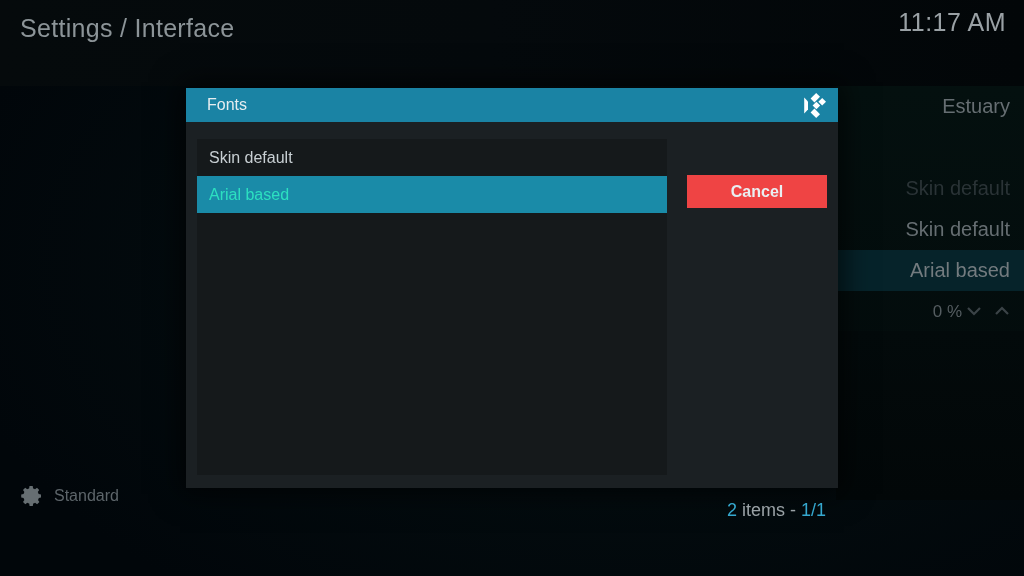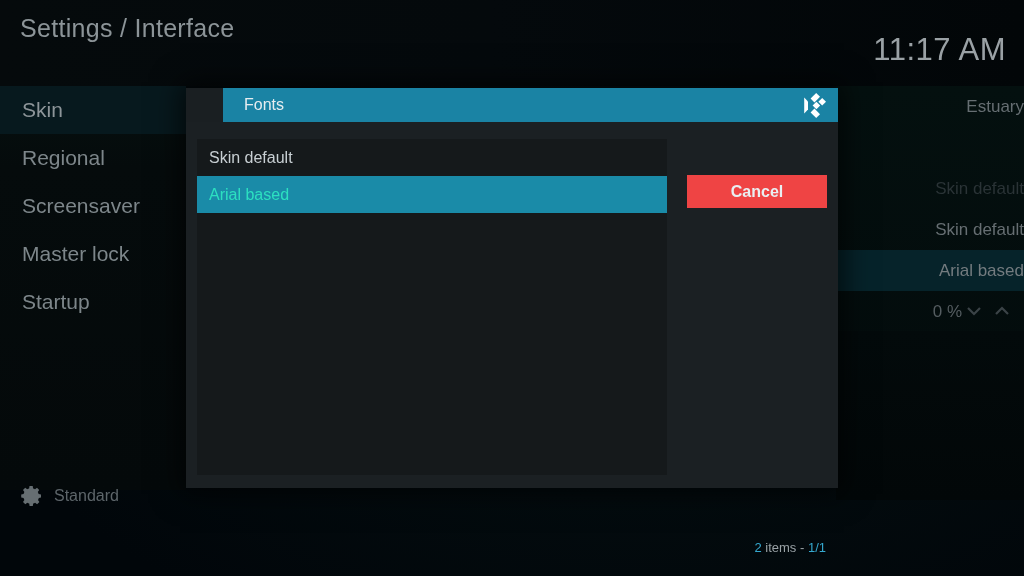--- a/index.html
+++ b/index.html
@@ -23,23 +23,22 @@
     background:linear-gradient(90deg,#050a0c 0%,#04090c 48%,#020608 100%);
     padding-left:12px;
   }
   .breadcrumb {
     position:absolute; left:20px; top:14px;
     font-size:25px; color:#8c9498; letter-spacing:.3px;
     white-space:nowrap;
   }
   .clock {
     position:absolute; right:18px; top:8px;
-    font-size:31px; color:#9aa1a5; letter-spacing:.5px;
+    font-size:25px; color:#9aa1a5; letter-spacing:.5px;
     white-space:nowrap;
-    margin-top:24px;
   }
 
   
   .catlist {
     position:absolute; left:0; top:86px; width:186px; height:404px;
     background:linear-gradient(180deg,#06100f 0%,#050b0c 20%,#04090a 100%);
   }
   .cat-item {
     position:relative; height:48px; line-height:48px;
     padding-left:22px; font-size:21px; color:#7d868a;
@@ -50,22 +49,22 @@
     color:#8d9599;
   }
 
   
   .rightpanel {
     position:absolute; left:836px; top:86px; width:188px; height:330px;
     background:linear-gradient(180deg,#04100f 0%,#030b0c 100%);
   }
   .rp-row {
     position:relative; height:41px; line-height:41px;
-    text-align:right;
-    font-size:17px; color:#666e72; white-space:nowrap; overflow:hidden;
+    padding-right:14px; text-align:right;
+    font-size:20px; color:#666e72; white-space:nowrap; overflow:hidden;
   }
   .rp-row.dim { color:#2a3336; }
   .rp-row.hl  { background:#06232a; color:#737b7f; }
   .rp-row.spacer { color:transparent; }
   .rp-spinner { position:relative; height:41px; }
   .rp-spinner .val {
     position:absolute; right:62px; top:0; line-height:41px;
     font-size:17px; color:#555d61;
   }
   .chev-wrap {
@@ -124,21 +123,20 @@
   
   .dialog {
     position:absolute; left:186px; top:88px;
     width:652px; height:400px;
     background:#1a1f22;
     box-shadow:0 0 26px 6px rgba(0,0,0,.65);
   }
   .dlg-header {
     position:relative; height:34px;
     background:#1a83a4;
-    margin-left:37px;
   }
   .dlg-title {
     position:absolute; left:21px; top:0; line-height:34px;
     font-size:16px; color:#e6edf0; white-space:nowrap;
   }
   .kodi-logo {
     position:absolute; right:9px; top:4px; width:28px; height:27px;
   }
   .dlg-body {
     position:relative; height:366px;
@@ -161,51 +159,34 @@
   }
   .cancel-btn {
     position:absolute; left:501px; top:53px;
     width:140px; height:33px;
     background:#ef4444;
     font-size:16px; font-weight:bold; color:#e9eff2;
     text-align:center; line-height:33px; white-space:nowrap;
   }
   .itemcount {
     position:absolute; right:12px; top:378px;
-    font-size:13px; color:#9aa2a6; white-space:nowrap;margin-top:40px;
+    font-size:18px; color:#9aa2a6; white-space:nowrap;
   }
   .itemcount .num { color:#35a8cf; }
 </style>
 </head>
 <body>
 
 <div id="screen">
 
   <div class="topbar">
     <div class="breadcrumb">Settings / Interface</div>
     <div class="clock">11:17 AM</div>
   </div>
 
-  <div class="catlist">
-    <div class="cat-item selected">
-      <span>Skin</span>
-    </div>
-    <div class="cat-item">
-      <span>Regional</span>
-    </div>
-    <div class="cat-item">
-      <span>Screensaver</span>
-    </div>
-    <div class="cat-item">
-      <span>Master lock</span>
-    </div>
-    <div class="cat-item">
-      <span>Startup</span>
-    </div>
-  </div>
 
   <div class="rightpanel">
     <div class="rp-row">
       <span>Estuary</span>
     </div>
     <div class="rp-row spacer"></div>
     <div class="rp-row dim">
       <span>Skin default</span>
     </div>
     <div class="rp-row">

